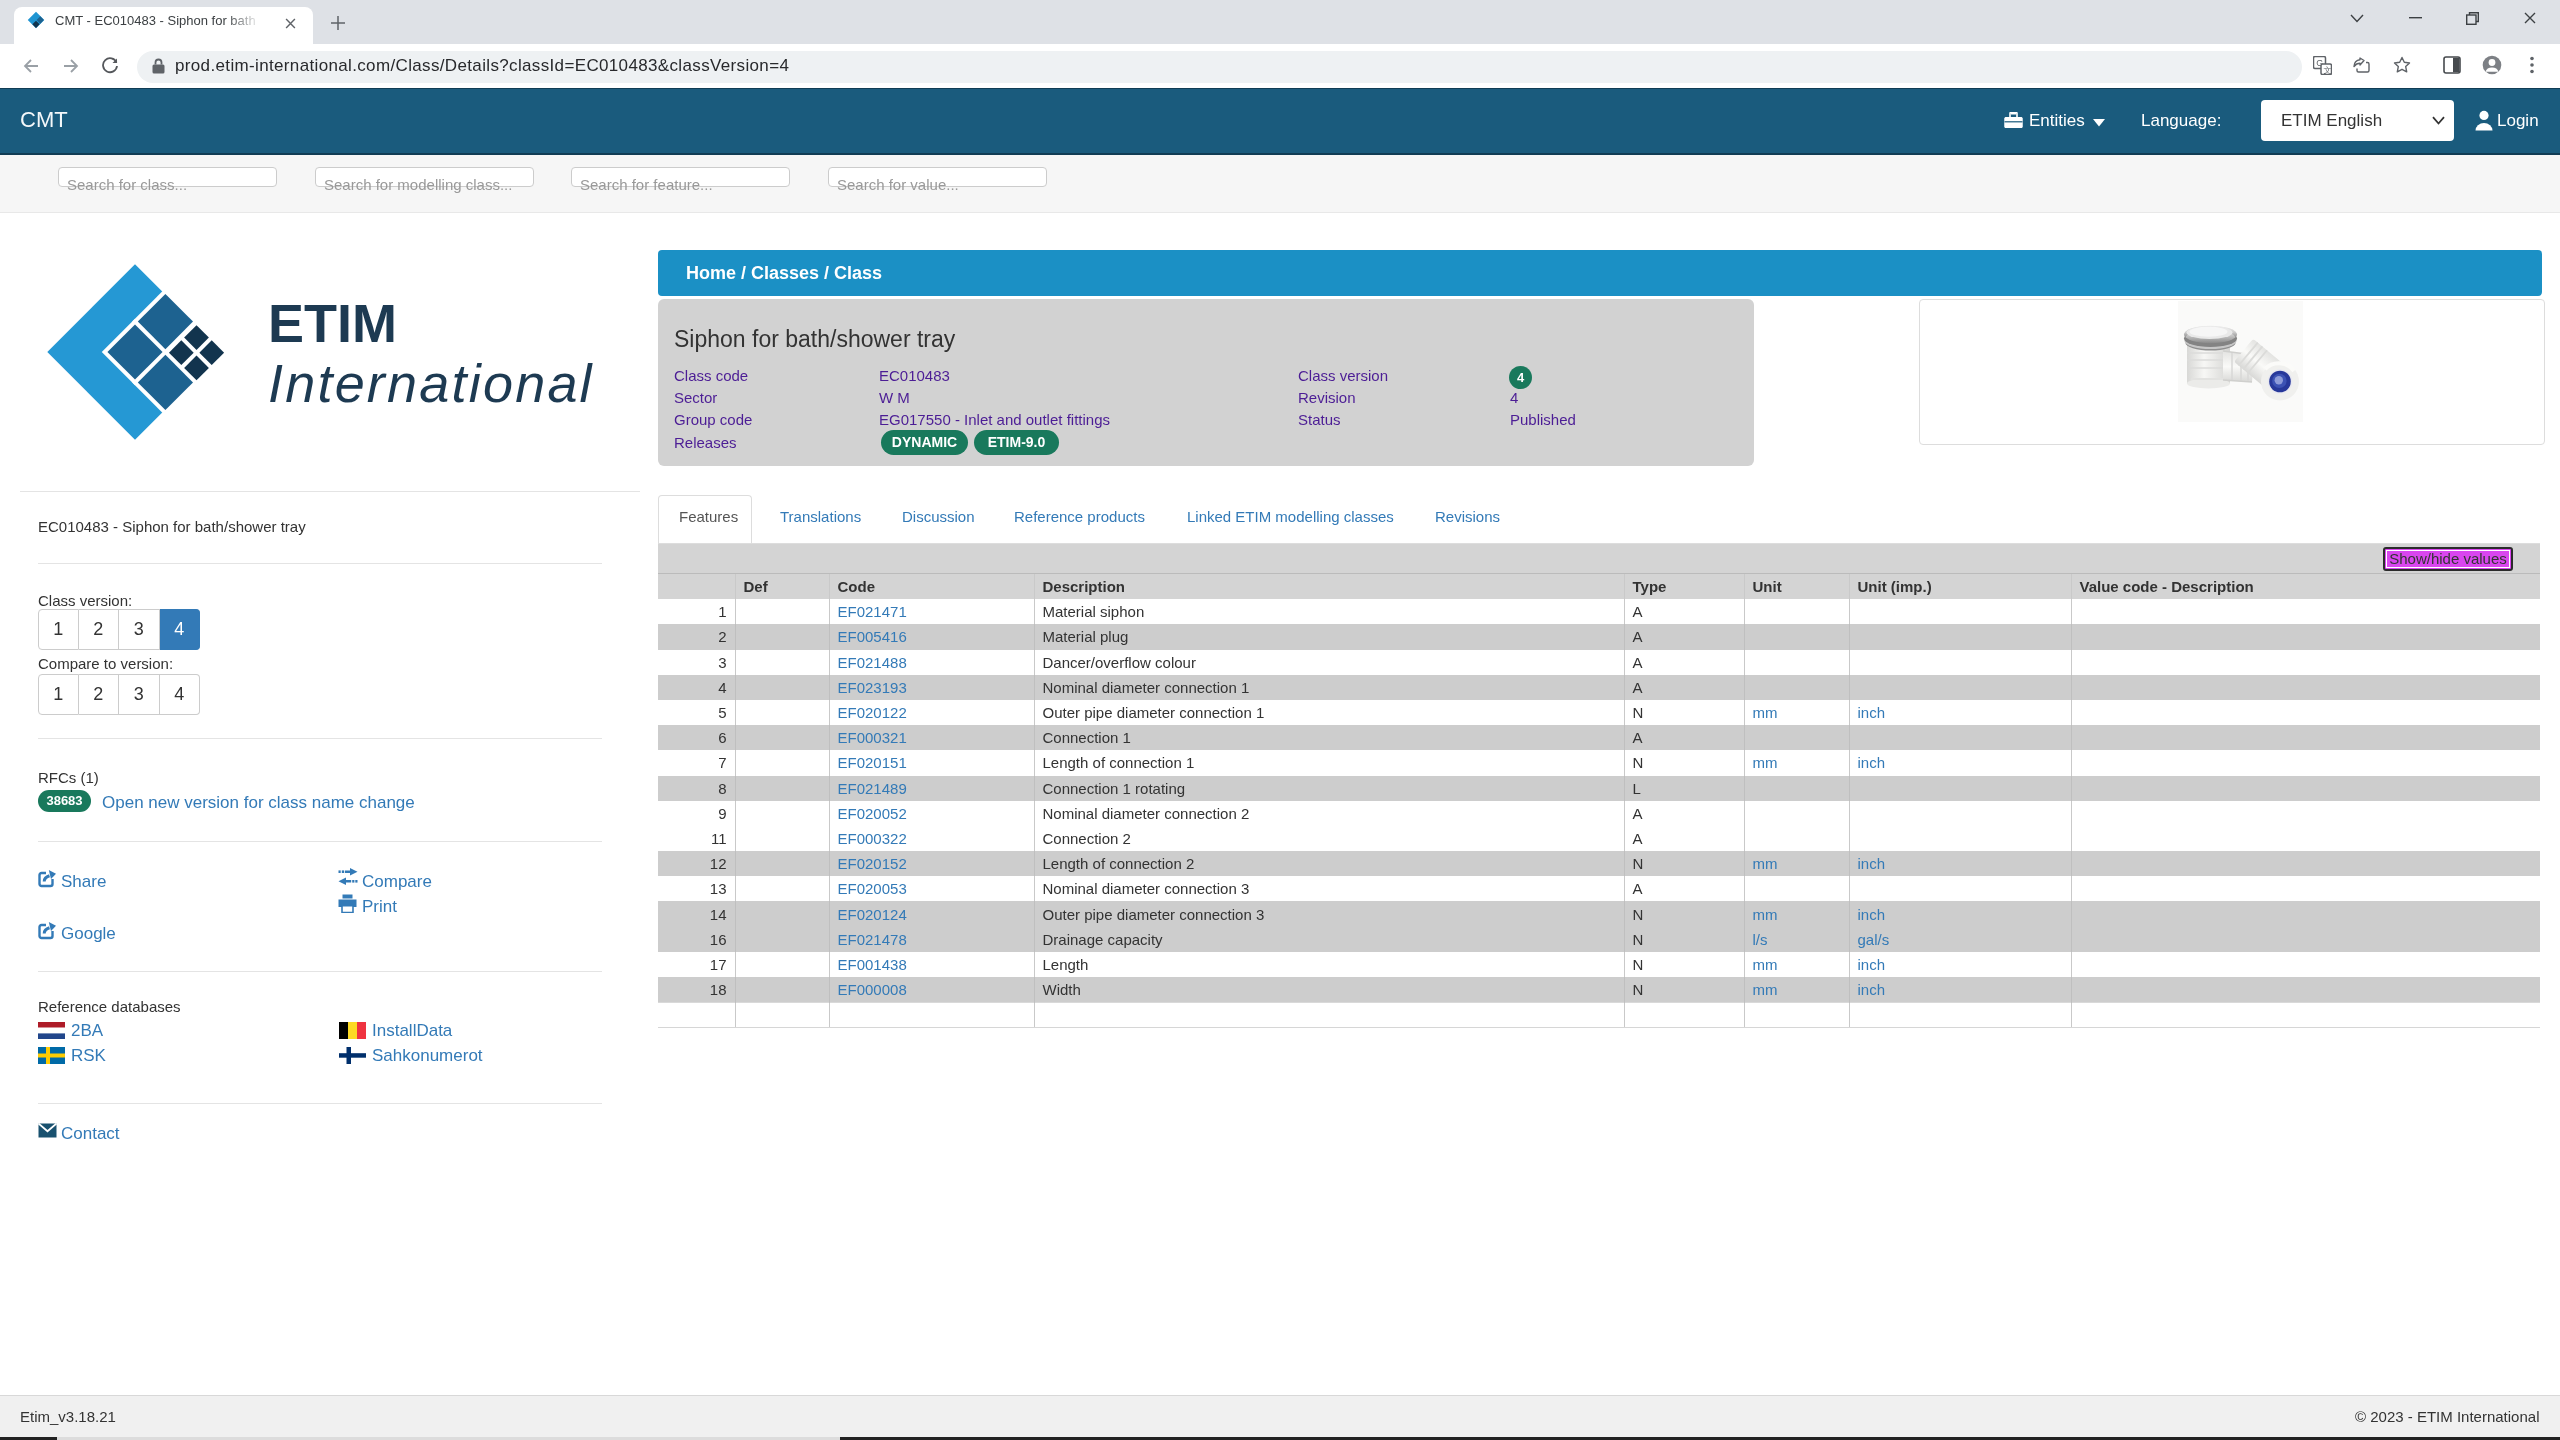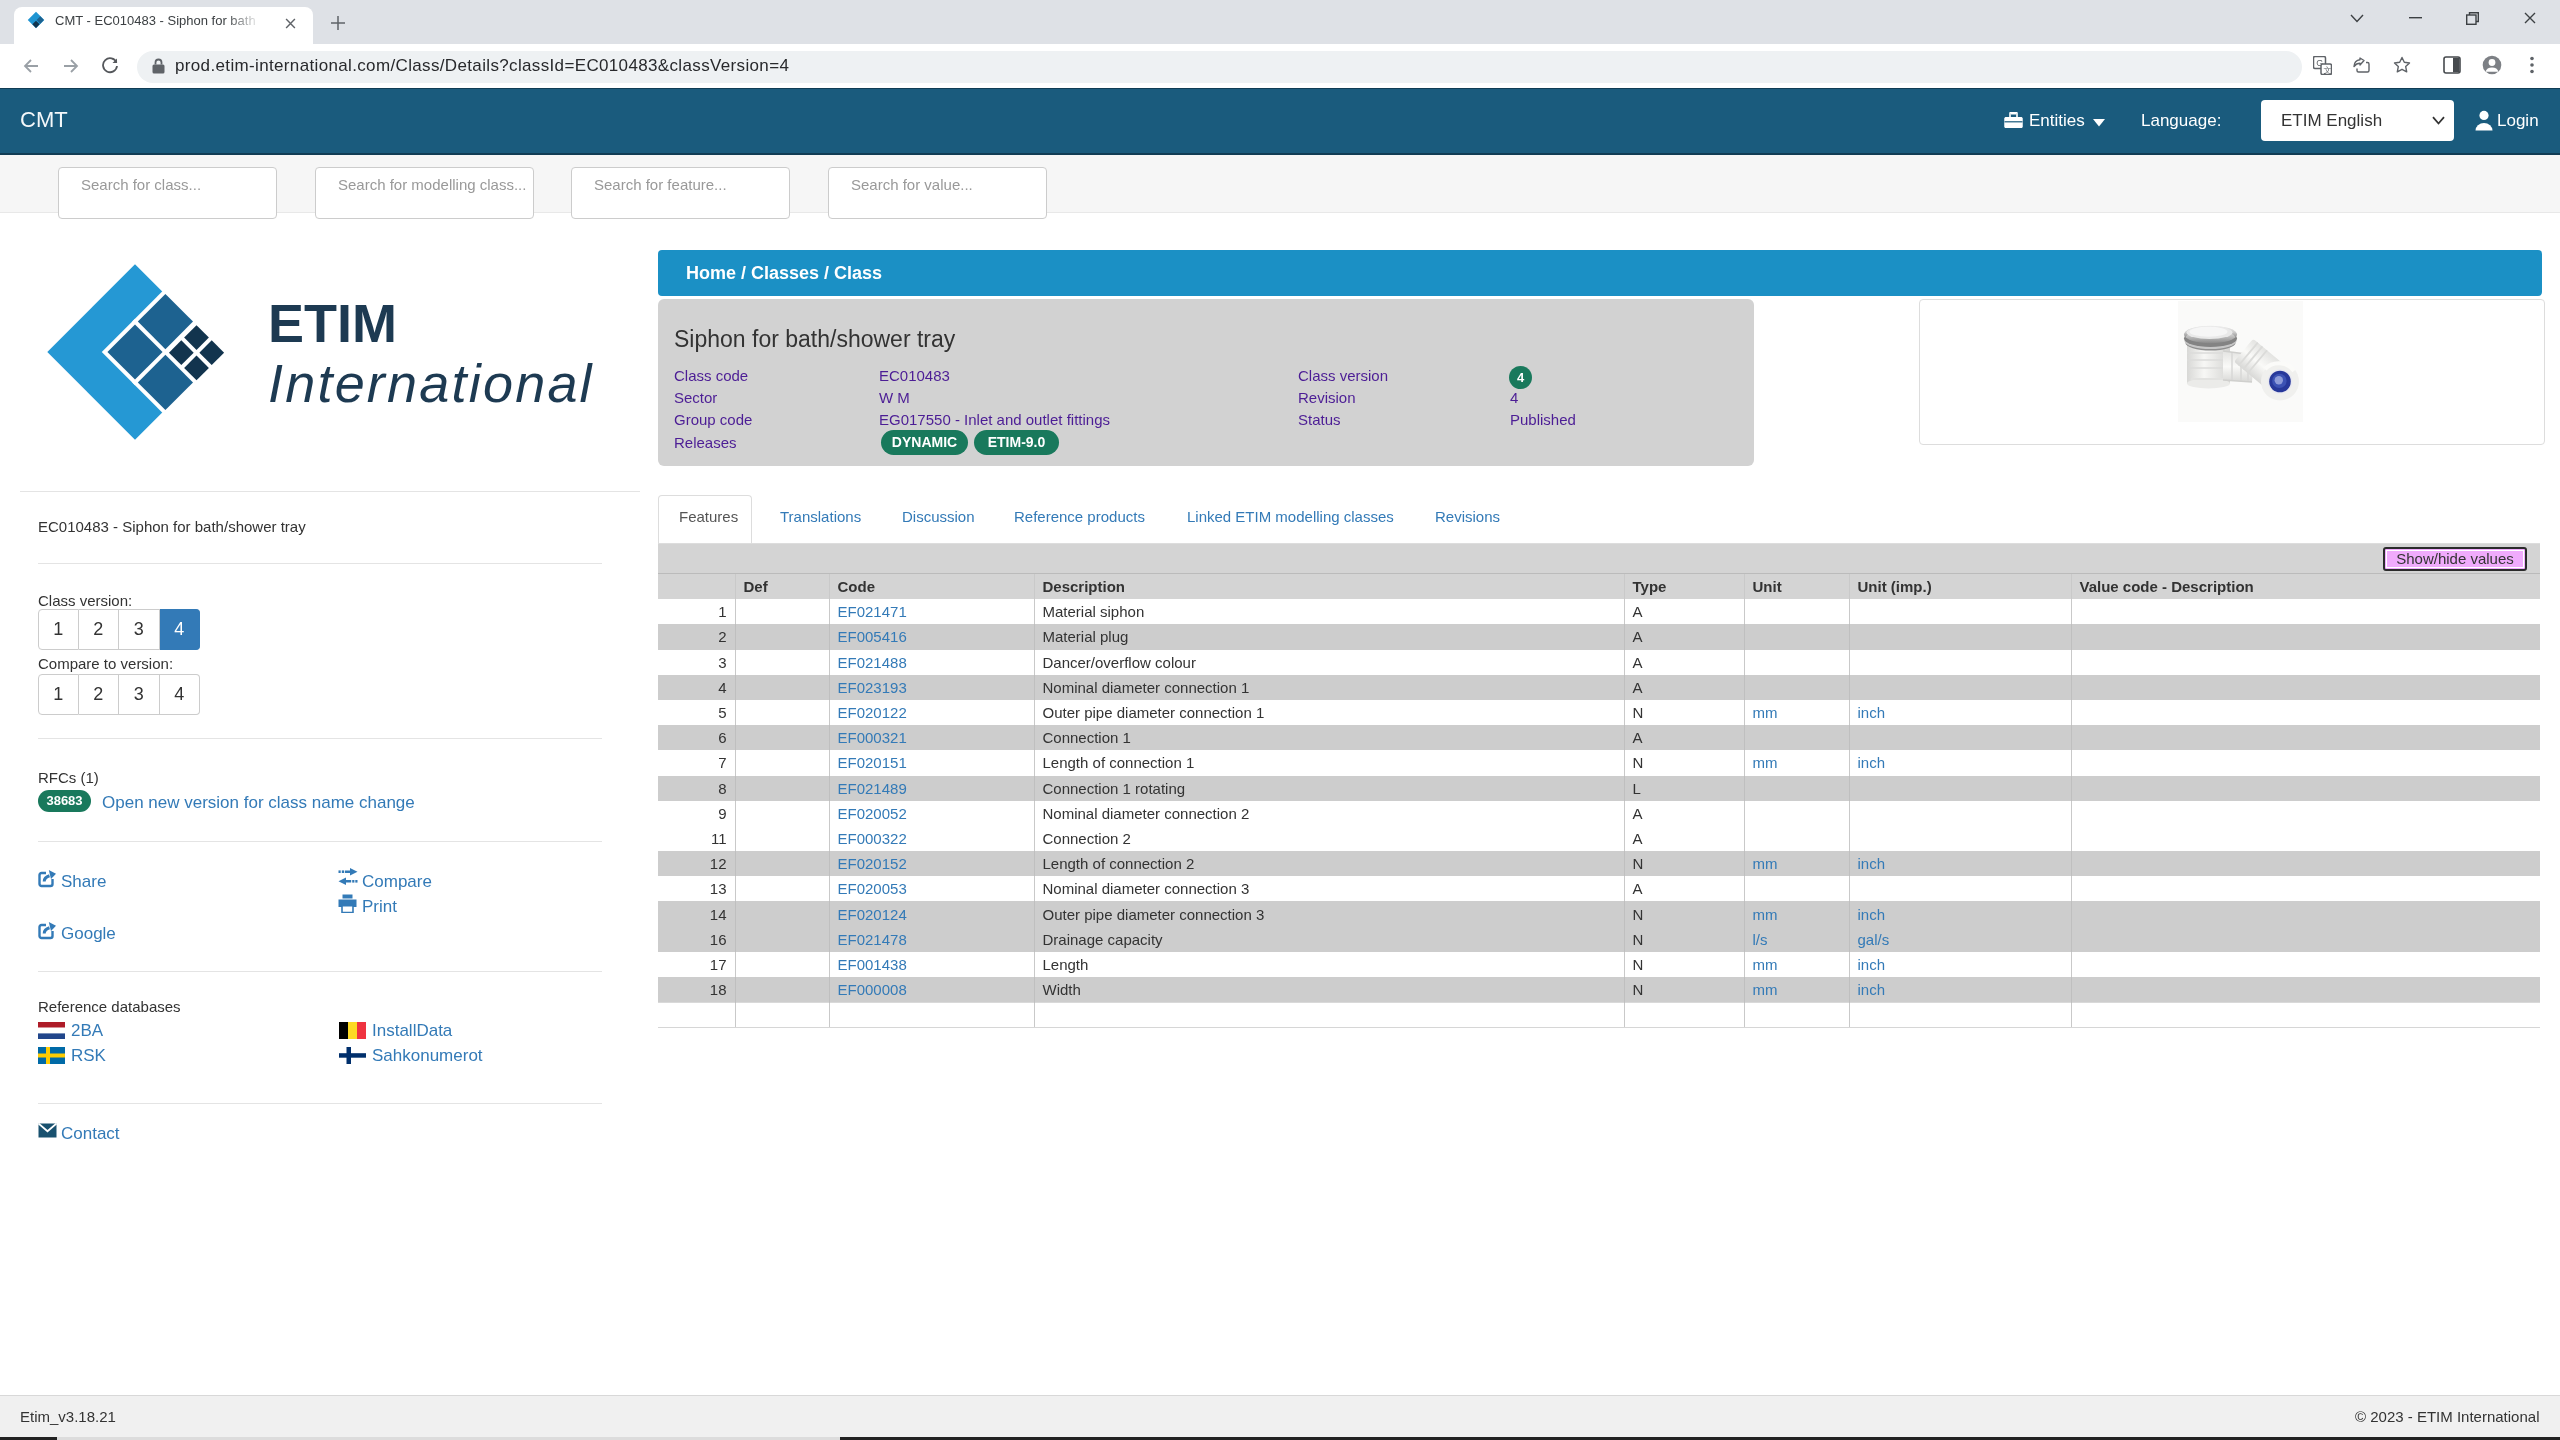--- a/index.html
+++ b/index.html
@@ -18,22 +18,22 @@
 #urltext { position:absolute; left:175px; top:56px; font-size:17px; color:#28292c; letter-spacing:0.35px; }
 
 #navbar { position:absolute; left:0; top:88px; width:2560px; height:67px; background:#1a5b7d; color:#fff;
   border-top:1px solid #113c54; border-bottom:2px solid #113c54; }
 #cmt { position:absolute; left:20px; top:107px; font-size:22px; color:#f4f8fa; }
 .navtxt { position:absolute; top:111px; font-size:17px; color:#fff; }
 #langsel { position:absolute; left:2261px; top:100px; width:193px; height:41px; background:#fff;
   border-radius:4px; font-size:17px; color:#333; }
 
 #searchrow { position:absolute; left:0; top:155px; width:2560px; height:58px; background:#f6f6f6; border-bottom:1px solid #e8e8e8; }
-.sinput { position:absolute; top:167px; height:52px; width:219px; background:#fff; border:1px solid #ccc;
-  border-radius:4px; font-size:15px; color:#999; line-height:34px; padding-left:22px; }
+.sinput { position:absolute; top:167px; height:20px; width:219px; background:#fff; border:1px solid #ccc;
+  border-radius:4px; font-size:15px; color:#999; line-height:34px; padding-left:8px; }
 
 .hr { position:absolute; height:1px; background:#e4e4e4; }
 .sbtext { position:absolute; font-size:15px; color:#333; }
 .sblink { position:absolute; font-size:14px; color:#337ab7; }
 .btngroup { position:absolute; display:flex; }
 .btn { width:40.5px; height:41px; border:1px solid #ccc; border-left:none; background:#fff;
   font-size:18px; color:#333; text-align:center; line-height:39px; }
 .btn.first { border-left:1px solid #ccc; border-radius:4px 0 0 4px; }
 .btn.last { border-radius:0 4px 4px 0; }
 .btn.active { background:#337ab7; border-color:#337ab7; color:#fff; }
@@ -48,21 +48,21 @@
 #thumb { position:absolute; left:1919px; top:299px; width:626px; height:146px; background:#fff;
   border:1px solid #ddd; border-radius:4px; }
 
 #tabsline { position:absolute; left:658px; top:543px; width:1882px; height:1px; background:#ddd; }
 #acttab { position:absolute; left:658px; top:495px; width:94px; height:49px; background:#fff;
   border:1px solid #ddd; border-bottom:none; border-radius:4px 4px 0 0; }
 .tablink { position:absolute; top:508px; font-size:15px; color:#337ab7; }
 
 #tbltoolbar { position:absolute; left:658px; top:544px; width:1882px; height:30px; background:#d4d4d4;
   border-bottom:1px solid #bbb; }
-#showhide { position:absolute; left:2383px; top:547px; width:144px; height:24px; background:#f0abfc;
+#showhide { position:absolute; left:2383px; top:547px; width:130px; height:24px; background:#d946ef;
   border:2px solid #2b2b2b; border-radius:3px; font-size:15px; color:#333; text-align:center; line-height:20px; outline:1px solid #fff; outline-offset:-4px;}
 #ftable { position:absolute; left:658px; top:574px; width:1882px; border-collapse:collapse;
   font-size:15px; color:#333; table-layout:fixed; }
 #ftable td, #ftable th { border-style:none solid; border-width:1px; border-color:#c9c9c9; padding:0 8px; height:25.2px; overflow:hidden; white-space:nowrap; }
 #ftable th { background:#d4d4d4; text-align:left; font-weight:bold; border-top:none;}
 #ftable tr.even td { background:#cdcdcd; border-color:#bfbfbf; }
 #ftable tr:last-child td { border-bottom:1px solid #d6d6d6; border-top:1px solid #d9d9d9; }
 #ftable td.num { text-align:right; }
 #ftable a { color:#337ab7; text-decoration:none;margin-top:32px; }
 #ftable tr td:first-child, #ftable tr th:first-child { border-left:none; }

